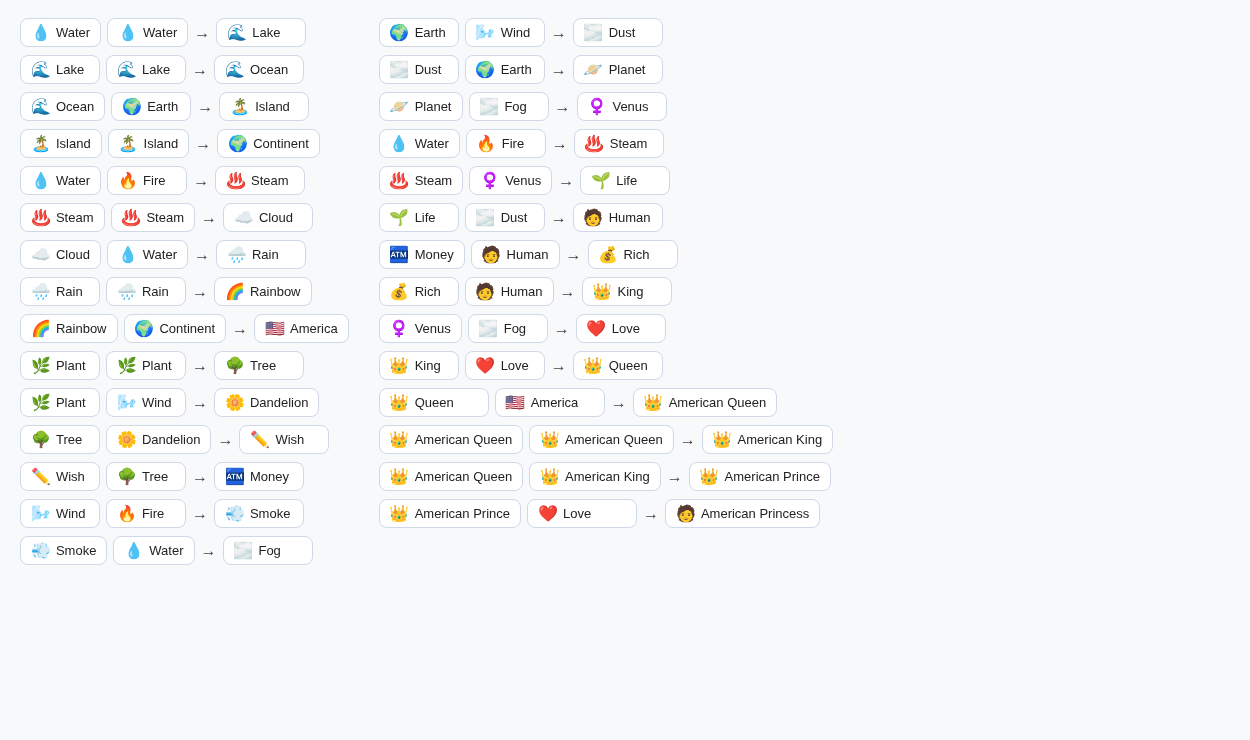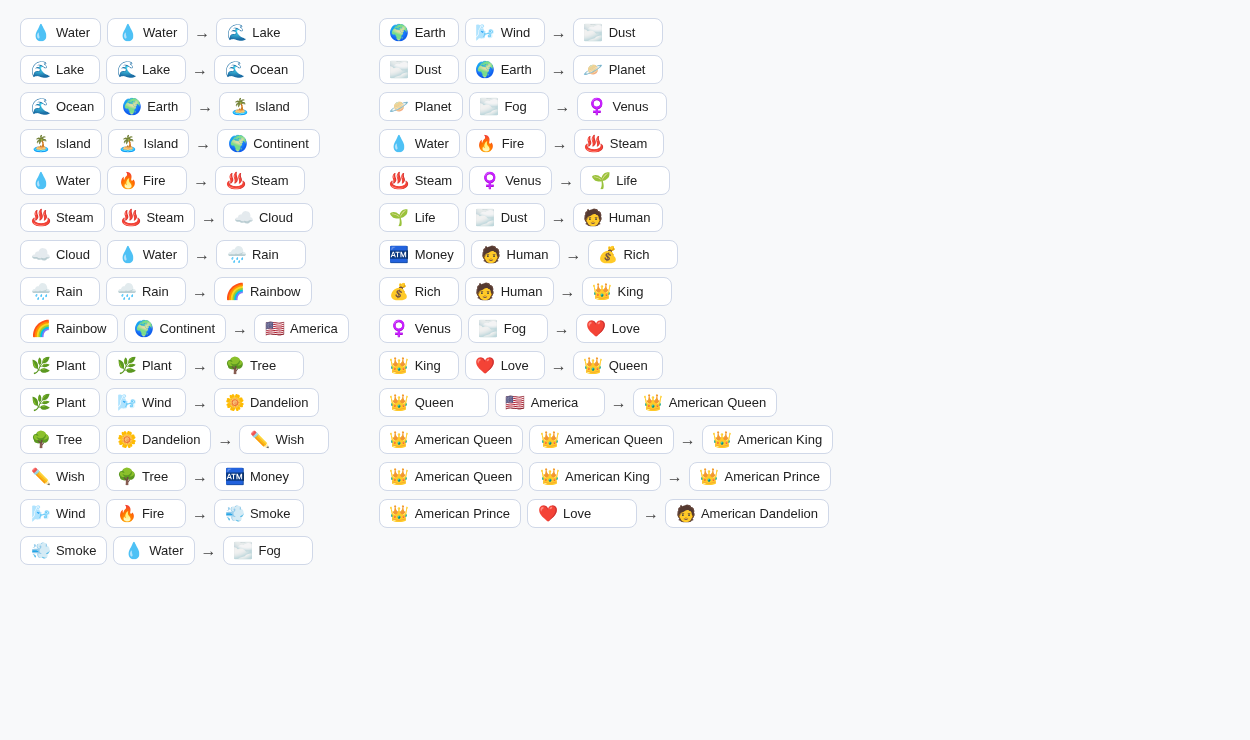--- a/index.html
+++ b/index.html
@@ -492,17 +492,17 @@
           <span class="icon">👑</span>
           <span>American Prince</span>
         </div>
         <div class="element-chip wide">
           <span class="icon">❤️</span>
           <span>Love</span>
         </div>
         <span class="arrow">→</span>
         <div class="element-chip wider">
           <span class="icon">🧑</span>
-          <span>American Dandelion</span>
+          <span>American Princess</span>
         </div>
       </div>
     </div>
 </div>
 
 </body></html>

